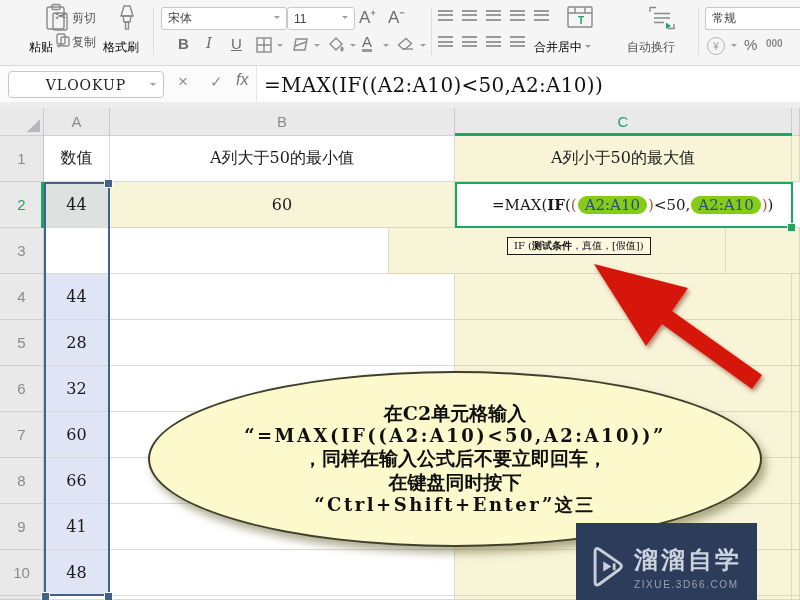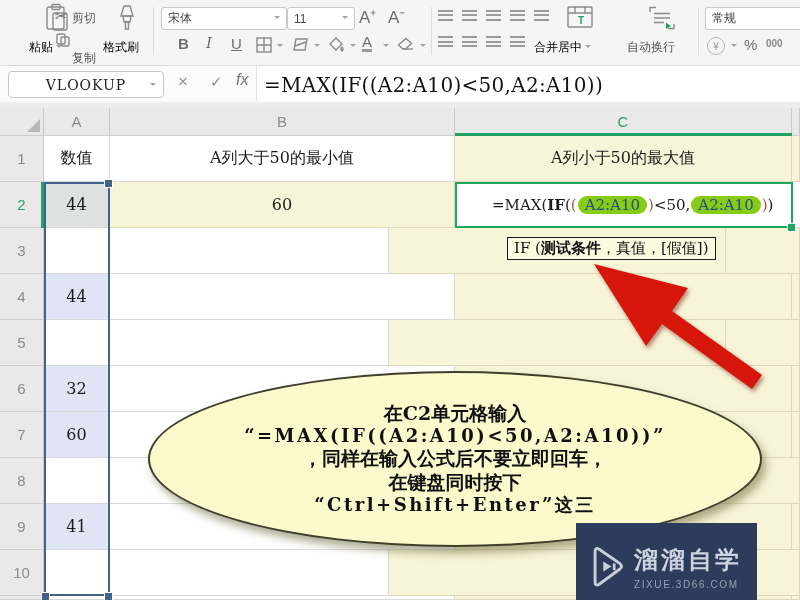--- a/index.html
+++ b/index.html
@@ -54,21 +54,21 @@
   .pill{background:#84cc16;color:#2b4a85;border-radius:9px;padding:0px 7px;margin:0 1px;}
   .rp{color:#b0543f;}
   
   .c-underline{position:absolute;left:455px;top:133px;width:337px;height:3px;background:#21a366;z-index:5;}
   .row2bar{position:absolute;left:41px;top:182px;width:3px;height:46px;background:#21a366;z-index:5;}
   .rangebox{position:absolute;left:44px;top:182px;width:66px;height:414px;box-sizing:border-box;border:2px solid #44618a;z-index:6;pointer-events:none;}
   .rhandle{position:absolute;width:7px;height:7px;background:#44618a;border:1px solid #fff;z-index:7;}
   .c2box{position:absolute;left:455px;top:182px;width:338px;height:46px;box-sizing:border-box;border:2px solid #1fa75f;z-index:7;pointer-events:none;}
   .ghandle{position:absolute;left:787px;top:223px;width:7px;height:7px;background:#1fa75f;border:1px solid #fff;z-index:8;}
   .tooltip{position:absolute;left:507px;top:237px;z-index:20;background:#fdf9e0;border:1.5px solid #1a1a1a;
-           padding:1px 6px;font-family:"DejaVu Serif",serif;font-size:15px;color:#111;white-space:nowrap;}
+           padding:1px 6px;font-family:"DejaVu Serif",serif;font-size:10px;color:#111;white-space:nowrap;}
   .callout{position:absolute;left:148px;top:371px;width:614px;height:176px;box-sizing:border-box;
            background:#fcf9cc;border:2.5px solid #3f3f2c;border-radius:50%;
            box-shadow:4px 6px 9px rgba(110,105,60,.55);z-index:30;
            display:flex;flex-direction:column;justify-content:center;align-items:center;
            font-family:"DejaVu Serif",serif;font-weight:bold;color:#101010;text-align:center;}
   .cl{font-size:19px;line-height:1.22;white-space:nowrap;}
   .cl.code{letter-spacing:2.5px;font-size:18px;}
   .arrowsvg{position:absolute;left:0;top:0;z-index:40;pointer-events:none;}
   .watermark{position:absolute;left:576px;top:498px;width:181px;height:88px;background:#2d3c5a;z-index:50;
              display:flex;align-items:center;padding-left:10px;box-sizing:border-box;margin-top:25px;}
@@ -88,21 +88,21 @@
       <rect x="9" y="10" width="14" height="17" rx="2" class="ic" fill="#f5f5f6"></rect>
     </svg>
     <div class="abs rlabel dim" style="left:29px;top:39px;"><span>粘贴</span><i class="dar"></i></div>
 
     <div class="abs" style="left:55px;top:8px;font-size:14px;color:#666;">✂</div>
     <div class="abs rlabel" style="left:72px;top:10px;">剪切</div>
     <svg class="abs" style="left:56px;top:33px;" width="14" height="14" viewBox="0 0 14 14">
       <rect x="1" y="1" width="8" height="10" rx="1.5" class="ic"></rect>
       <rect x="5" y="4" width="8" height="9" rx="1.5" class="ic" fill="#f5f5f6"></rect>
     </svg>
-    <div class="abs rlabel" style="left:72px;top:50px;">复制</div>
+    <div class="abs rlabel" style="left:72px;top:34px;">复制</div>
     <svg class="abs" style="left:114px;top:4px;" width="25" height="28" viewBox="0 0 25 28">
       <path d="M10 2 L16 2 L19 12 L7 12 Z" class="ic"></path>
       <path d="M9 12 L17 12 L16 18 L10 18 Z" class="ic"></path>
       <rect x="11.5" y="18" width="3" height="7" class="ic"></rect>
     </svg>
     <div class="abs rlabel dim" style="left:103px;top:39px;">格式刷</div>
 
     <div class="vdiv" style="left:153px;"></div>
 
     <div class="combo" style="left:161px;top:7px;width:112px;">
@@ -258,53 +258,56 @@
     </div>
     <div class="row">
       <div class="rh">4</div>
       <div class="cell wa alav">44</div>
       <div class="cell wb"></div>
       <div class="cell wc yel"></div>
       <div class="cell wd yel"></div>
     </div>
     <div class="row">
       <div class="rh">5</div>
+      <div class="cell wa alav">28</div>
       <div class="cell wb"></div>
       <div class="cell wc yel"></div>
       <div class="cell wd yel"></div>
     </div>
     <div class="row">
       <div class="rh">6</div>
       <div class="cell wa alav">32</div>
       <div class="cell wb"></div>
       <div class="cell wc yel"></div>
       <div class="cell wd yel"></div>
     </div>
     <div class="row">
       <div class="rh">7</div>
       <div class="cell wa alav">60</div>
       <div class="cell wb"></div>
       <div class="cell wc yel"></div>
       <div class="cell wd yel"></div>
     </div>
     <div class="row">
       <div class="rh">8</div>
+      <div class="cell wa alav">66</div>
       <div class="cell wb"></div>
       <div class="cell wc yel"></div>
       <div class="cell wd yel"></div>
     </div>
     <div class="row">
       <div class="rh">9</div>
       <div class="cell wa alav">41</div>
       <div class="cell wb"></div>
       <div class="cell wc yel"></div>
       <div class="cell wd yel"></div>
     </div>
     <div class="row">
       <div class="rh">10</div>
+      <div class="cell wa alav">48</div>
       <div class="cell wb"></div>
       <div class="cell wc yel"></div>
       <div class="cell wd yel"></div>
     </div>
     <div class="fillrow">
       <div class="rh"></div>
       <div class="cell wa"></div>
       <div class="cell wb"></div>
       <div class="cell wc yel"></div>
       <div class="cell wd yel"></div>

